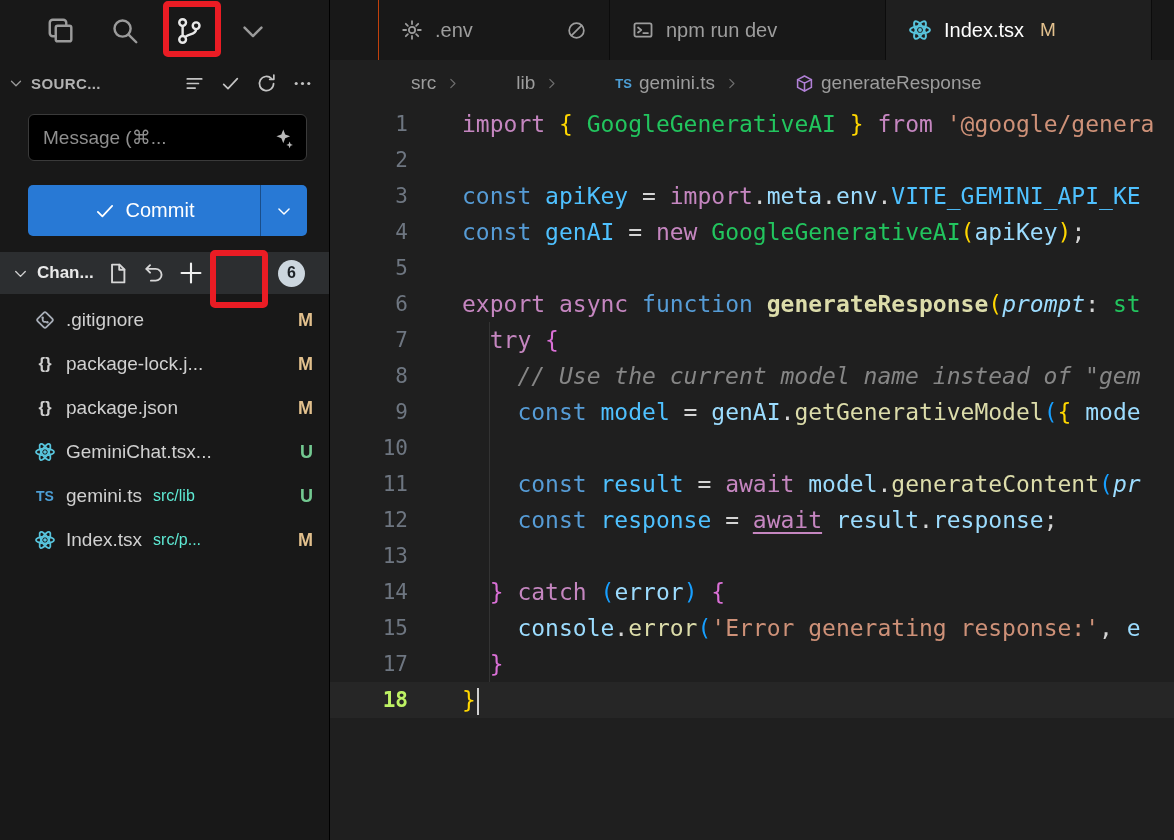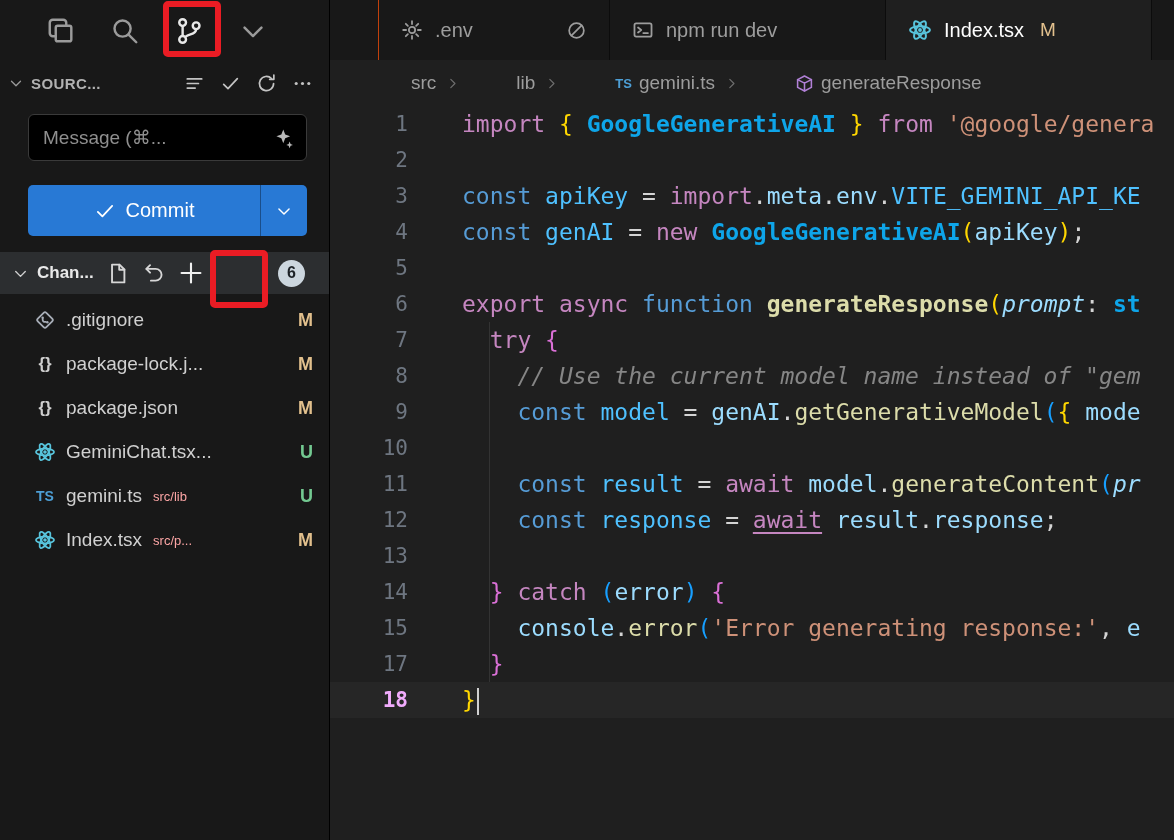--- a/index.html
+++ b/index.html
@@ -40,21 +40,21 @@
          color:#1d2227;font-size:16px;font-weight:700;display:flex;align-items:center;
          justify-content:center;flex:none;}
   .files{padding-top:4px;}
   .file{height:44px;display:flex;align-items:center;padding:0 16px 0 33px;gap:9px;
         font-size:19px;color:#d0d0d0;}
   .ficon-box{width:24px;height:22px;display:flex;align-items:center;justify-content:center;flex:none;}
   .ficon-box .ic{width:22px;height:22px;}
   .ts-badge{font-size:14px;font-weight:800;color:#4d9fd6;width:24px;text-align:center;flex:none;}
   .json-badge{font-size:17px;font-weight:700;color:#cfcfcf;width:24px;text-align:center;flex:none;}
   .fname{white-space:nowrap;}
-  .fpath{color:#fca5a5;font-size:13px;margin-left:2px;white-space:nowrap;}
+  .fpath{color:#5eead4;font-size:16px;margin-left:2px;white-space:nowrap;}
   .fstatus{margin-left:auto;font-size:18px;font-weight:600;}
   
   .editor{position:absolute;left:330px;top:0;right:0;bottom:0;overflow:hidden;}
   .tabstrip{height:60px;background:#181818;display:flex;padding-left:48px;}
   .tab{display:flex;align-items:center;gap:12px;padding:0 22px;border-right:1px solid #0c0c0c;
        font-size:20px;color:#9d9d9d;box-sizing:border-box;flex:none;cursor:pointer;}
   .tab:first-child{border-left:1px solid #c2410c;}
   .tab.active{background:#1f1f1f;color:#fff;}
   .tab .tico{width:22px;height:22px;flex:none;}
   .tab .tico.react{width:24px;height:24px;color:#58c4dc;}
@@ -66,25 +66,25 @@
   .bc-item{display:flex;align-items:center;gap:7px;white-space:nowrap;cursor:pointer;margin-left:47px;}
   .bc-sep{width:15px;height:15px;color:#6e6e6e;flex:none;}
   .bc-ts{font-size:13px;font-weight:800;color:#4d9fd6;}
   .bc-cube{width:19px;height:19px;color:#b180d7;}
   .code{position:relative;font-family:"DejaVu Sans Mono","Liberation Mono",monospace;
         font-size:23px;}
   .guide{position:absolute;width:1px;background:#333;z-index:0;}
   .line{height:36px;display:flex;position:relative;z-index:1;}
   .line.active{background:#262626;}
   .ln{width:78px;flex:none;text-align:right;color:#6e7681;line-height:36px;font-size:21px;}
-  .line.active .ln{color:#f0abfc;font-weight:700;}
+  .line.active .ln{color:#bef264;font-weight:700;}
   .lc{padding-left:54px;white-space:pre;line-height:36px;}
   .tk-kw{color:#c586c0;}   .tk-decl{color:#569cd6;} .tk-var{color:#9cdcfe;}
   .tk-const{color:#4fc1ff;}.tk-fn{color:#dcdcaa;}   .tk-fnb{color:#dcdcaa;font-weight:700;}
-  .tk-cls{color:#0ea5e9;font-weight:bold;}  .tk-str{color:#ce9178;}  .tk-cmt{color:#868686;font-style:italic;}
+  .tk-cls{color:#22c55e;}  .tk-str{color:#ce9178;}  .tk-cmt{color:#868686;font-style:italic;}
   .tk-pun{color:#d4d4d4;}  .tk-b1{color:#ffd700;}   .tk-b2{color:#da70d6;}
   .tk-b3{color:#179fff;}   .tk-param{color:#9cdcfe;font-style:italic;}
   .u{text-decoration:underline;text-underline-offset:4px;}
   .cursor{display:inline-block;width:2px;height:27px;background:#d0d0d0;vertical-align:middle;margin-left:1px;}
   
   .redbox{position:absolute;box-sizing:border-box;border:6px solid #ea1c24;border-radius:5px;
           pointer-events:none;z-index:10;}
   .box1{left:163px;top:1px;width:58px;height:56px;}
   .box2{left:210px;top:250px;width:58px;height:58px;}
 </style>

